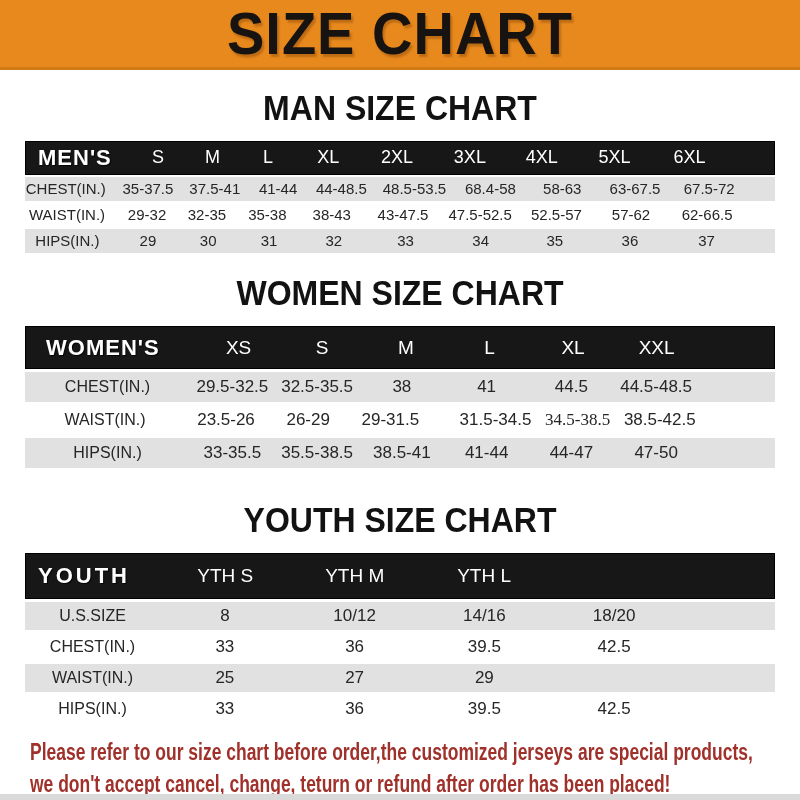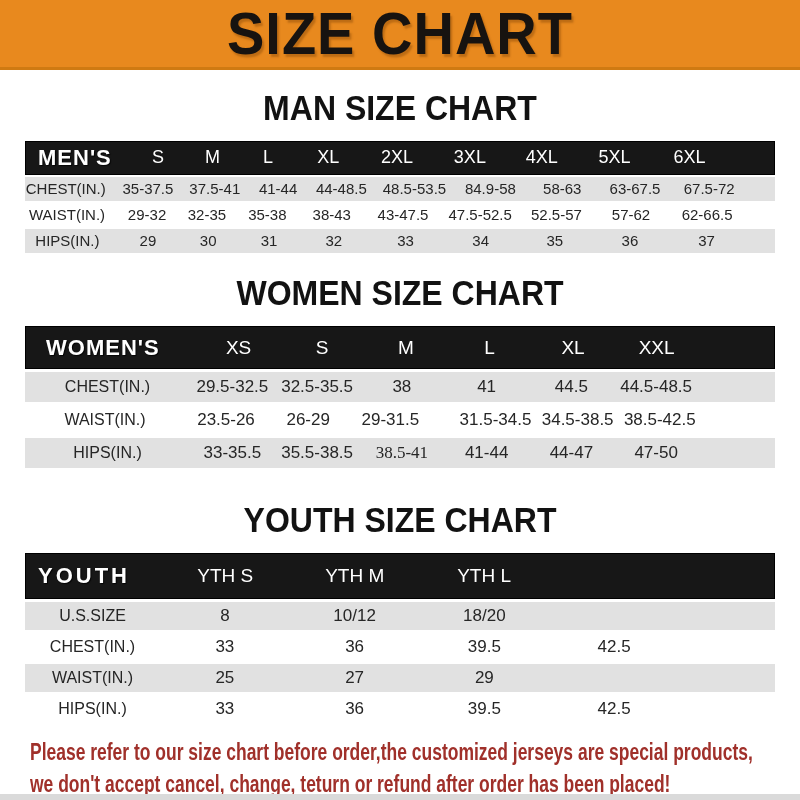--- a/index.html
+++ b/index.html
@@ -112,21 +112,21 @@
           <span class="cell hcol" style="width: 10%;">6XL</span>
           <span class="cell filler" style="width: 6.3%;"></span>
         </div>
         <div class="trow gray">
           <span class="cell tlabel" style="width: 14%;">CHEST(IN.)</span>
           <span class="cell tval" style="width: 7.3%;">35-37.5</span>
           <span class="cell tval" style="width: 7.3%;">37.5-41</span>
           <span class="cell tval" style="width: 7.5%;">41-44</span>
           <span class="cell tval" style="width: 8.6%;">44-48.5</span>
           <span class="cell tval" style="width: 9.8%;">48.5-53.5</span>
-          <span class="cell tval" style="width: 9.7%;">84.9-58</span>
+          <span class="cell tval" style="width: 9.7%;">68.4-58</span>
           <span class="cell tval" style="width: 9.5%;">58-63</span>
           <span class="cell tval" style="width: 10%;">63-67.5</span>
           <span class="cell tval" style="width: 10%;">67.5-72</span>
           <span class="cell filler" style="width: 6.3%;"></span>
         </div>
         <div class="trow white">
           <span class="cell tlabel" style="width: 14%;">WAIST(IN.)</span>
           <span class="cell tval" style="width: 7.3%;">29-32</span>
           <span class="cell tval" style="width: 7.3%;">32-35</span>
           <span class="cell tval" style="width: 7.5%;">35-38</span>
@@ -175,29 +175,29 @@
           <span class="cell tval" style="width: 11.3%;">44.5</span>
           <span class="cell tval" style="width: 11.3%;">44.5-48.5</span>
           <span class="cell filler" style="width: 10.2%;"></span>
         </div>
         <div class="trow white">
           <span class="cell tlabel" style="width: 22%;">WAIST(IN.)</span>
           <span class="cell tval" style="width: 11.3%;">23.5-26</span>
           <span class="cell tval" style="width: 11.3%;">26-29</span>
           <span class="cell tval" style="width: 11.3%;">29-31.5</span>
           <span class="cell tval" style="width: 11.3%; margin-left: 23px;">31.5-34.5</span>
-          <span class="cell tval" style="width: 11.3%;">34.5-38.5</span>
+          <span class="cell tval" style="width: 11.3%; font-family: Liberation Serif, serif;">34.5-38.5</span>
           <span class="cell tval" style="width: 11.3%;">38.5-42.5</span>
           <span class="cell filler" style="width: 10.2%;"></span>
         </div>
         <div class="trow gray">
           <span class="cell tlabel" style="width: 22%;">HIPS(IN.)</span>
           <span class="cell tval" style="width: 11.3%;">33-35.5</span>
           <span class="cell tval" style="width: 11.3%;">35.5-38.5</span>
-          <span class="cell tval" style="width: 11.3%; font-family: Liberation Serif, serif;">38.5-41</span>
+          <span class="cell tval" style="width: 11.3%;">38.5-41</span>
           <span class="cell tval" style="width: 11.3%;">41-44</span>
           <span class="cell tval" style="width: 11.3%;">44-47</span>
           <span class="cell tval" style="width: 11.3%;">47-50</span>
           <span class="cell filler" style="width: 10.2%;"></span>
         </div>
       </div>
     </section>
     <section class="size-section sec2">
       <h2 class="section-heading">YOUTH SIZE CHART</h2>
       <div class="size-table">
@@ -205,20 +205,21 @@
           <span class="cell hlabel" style="width: 18%;">YOUTH</span>
           <span class="cell hcol" style="width: 17.3%;">YTH S</span>
           <span class="cell hcol" style="width: 17.3%;">YTH M</span>
           <span class="cell hcol" style="width: 17.3%;">YTH L</span>
           <span class="cell filler" style="width: 12.8%;"></span>
         </div>
         <div class="trow gray">
           <span class="cell tlabel" style="width: 18%;">U.S.SIZE</span>
           <span class="cell tval" style="width: 17.3%;">8</span>
           <span class="cell tval" style="width: 17.3%;">10/12</span>
+          <span class="cell tval" style="width: 17.3%;">14/16</span>
           <span class="cell tval" style="width: 17.3%;">18/20</span>
           <span class="cell filler" style="width: 12.8%;"></span>
         </div>
         <div class="trow white">
           <span class="cell tlabel" style="width: 18%;">CHEST(IN.)</span>
           <span class="cell tval" style="width: 17.3%;">33</span>
           <span class="cell tval" style="width: 17.3%;">36</span>
           <span class="cell tval" style="width: 17.3%;">39.5</span>
           <span class="cell tval" style="width: 17.3%;">42.5</span>
           <span class="cell filler" style="width: 12.8%;"></span>

